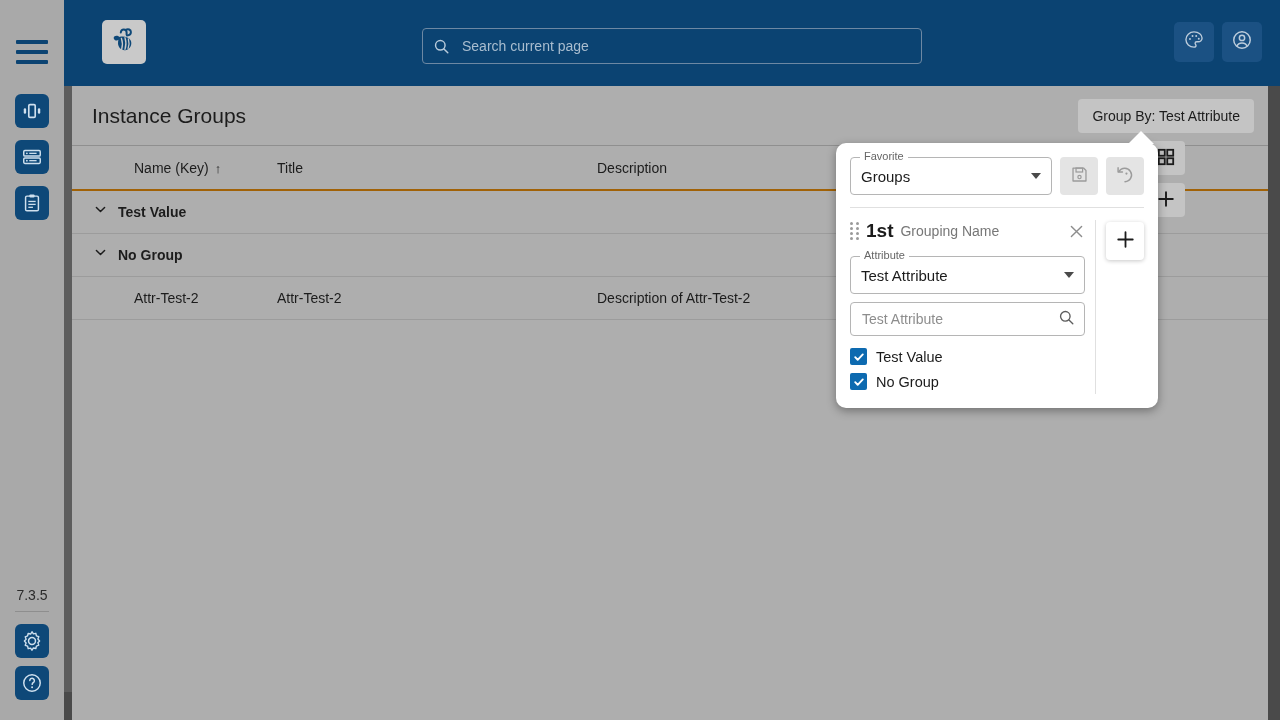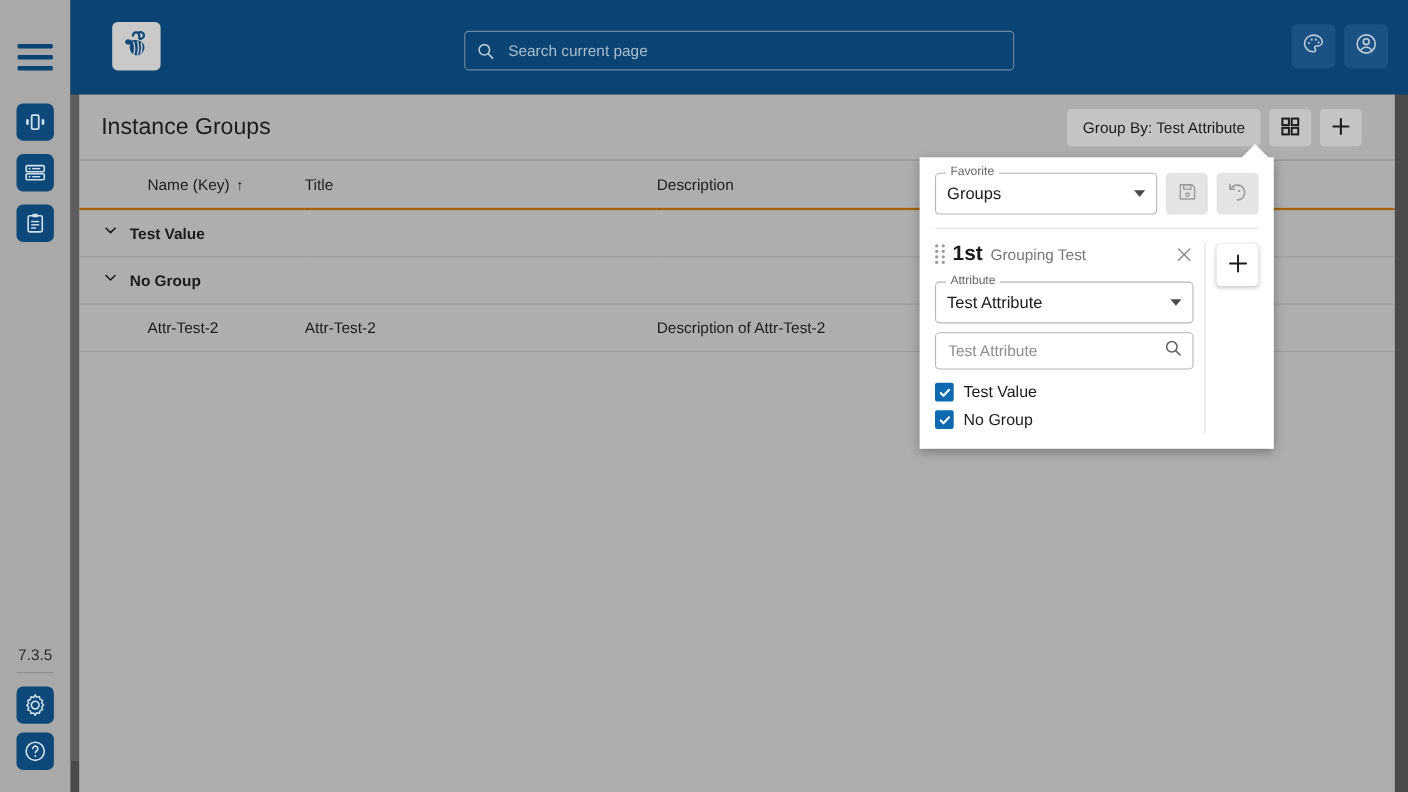--- a/index.html
+++ b/index.html
@@ -103,22 +103,22 @@
   #page-header {
     position: relative;
     height: 60px;
     border-bottom: 1px solid #8f8f8f;
   }
   #page-title {
     position: absolute; left: 20px; top: 18px;
     font-size: 21px; color: #1c1c1c;
   }
   #header-actions {
-    position: absolute; right: 30px; top: 13px;
-    display: flex; align-items: center; gap: 8px;
+    position: absolute; right: 14px; top: 13px;
+    display: flex; align-items: center; gap: 8px; flex-direction: column;
   }
   #groupby-btn {
     height: 34px;
     background: #c4c4c4;
     border: 0; border-radius: 4px;
     padding: 0 14px;
     font-size: 14px; color: #1c1c1c;
     font-family: "Liberation Sans", sans-serif;
     cursor: pointer;
     white-space: nowrap;
@@ -159,21 +159,21 @@
     display: inline-block;
   }
   td.grp-cell { position: relative; padding-left: 46px !important; }
 
   
   #popover {
     position: absolute;
     left: 836px; top: 143px;
     width: 322px;
     background: #ffffff;
-    border-radius: 0;
+    border-radius: 10px;
     box-shadow: 0 3px 10px rgba(0,0,0,0.35);
     z-index: 30;
   }
   #pop-arrow {
     position: absolute; left: 1128px; top: 131px;
     width: 0; height: 0;
     border-left: 13px solid transparent;
     border-right: 13px solid transparent;
     border-bottom: 13px solid #ffffff;
     z-index: 31;
@@ -498,21 +498,21 @@
             <i></i>
               <i></i>
             <i></i>
               <i></i>
             <i></i>
               <i></i>
             <i></i>
               <i></i>
           </span>
           <span class="lvl-num">1st</span>
-          <span class="lvl-label">Grouping Test</span>
+          <span class="lvl-label">Grouping Name</span>
           <span class="x-btn">
             <svg width="17" height="17" viewBox="0 0 18 18" fill="none">
               <path d="M3.6 3.6l10.8 10.8M14.4 3.6L3.6 14.4" stroke="#8d8d8d" stroke-width="1.5" stroke-linecap="round"></path>
             </svg>
           </span>
         </div>
 
         <div class="field">
           <span class="legend">Attribute</span>
           <span class="value">Test Attribute</span>

